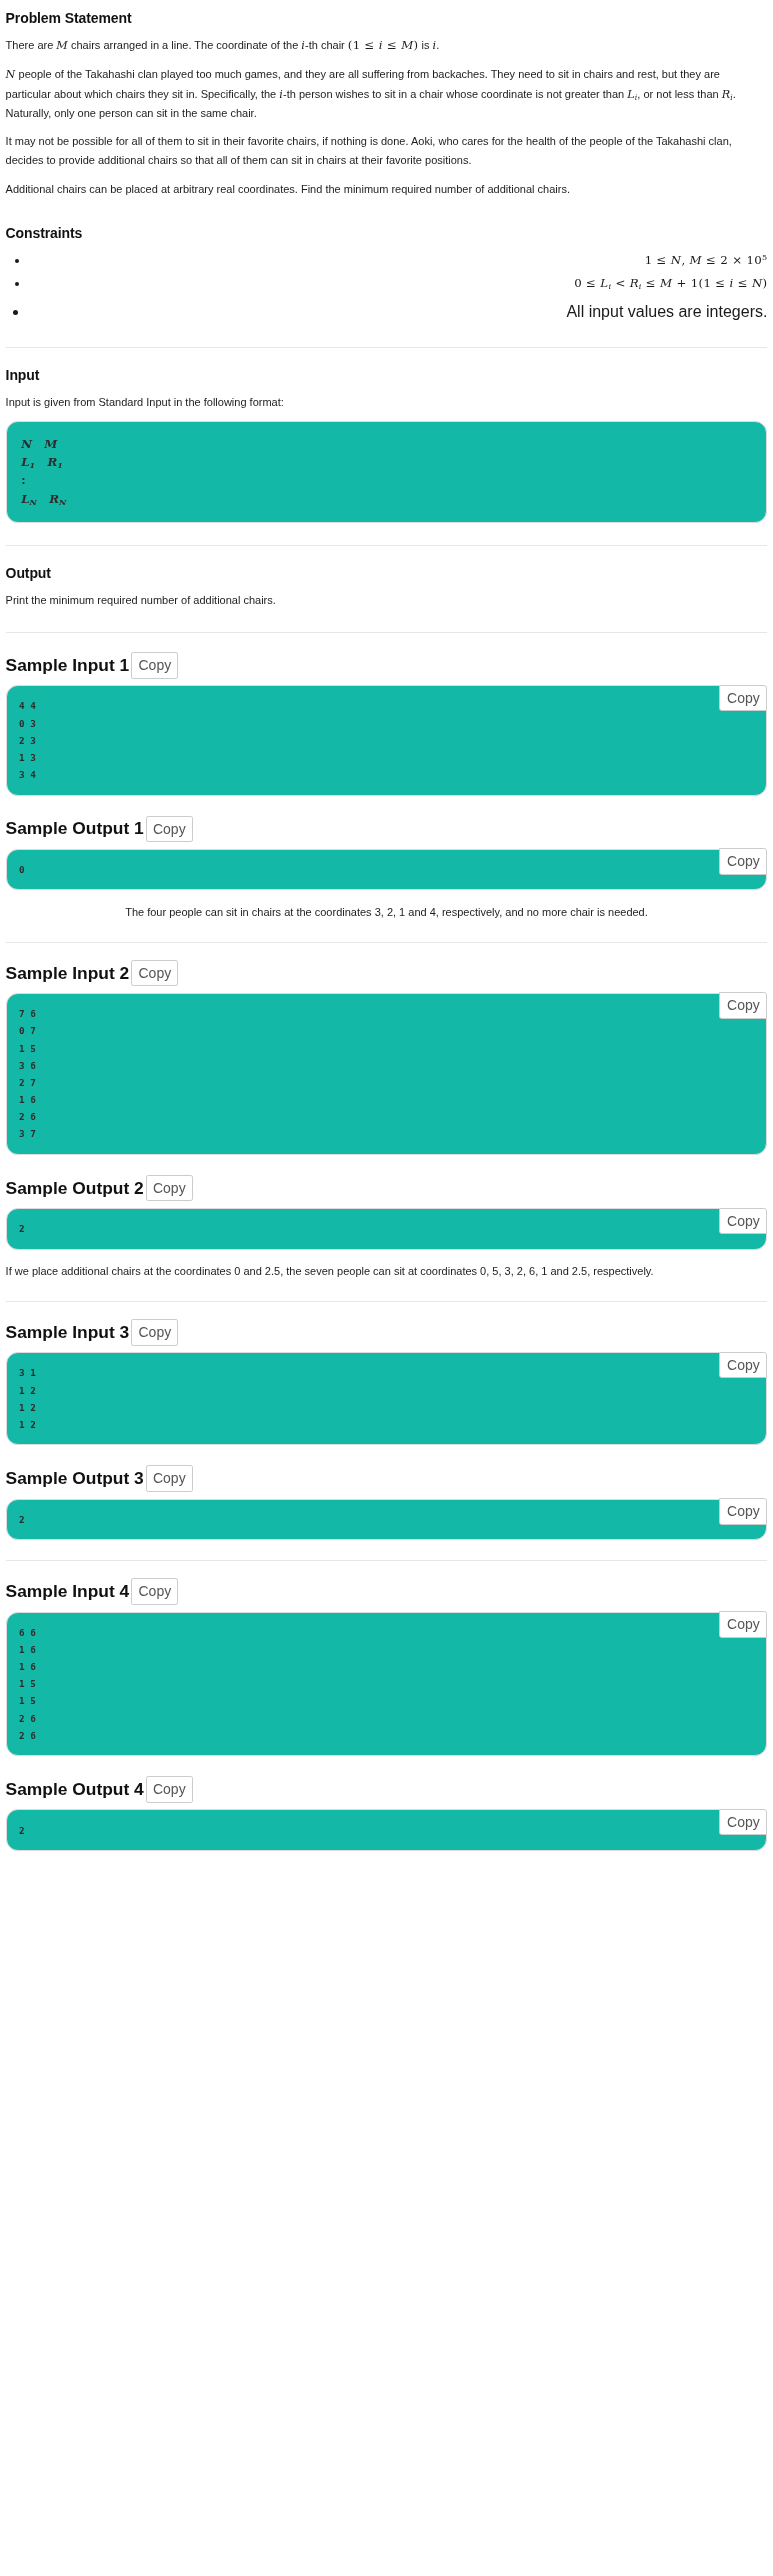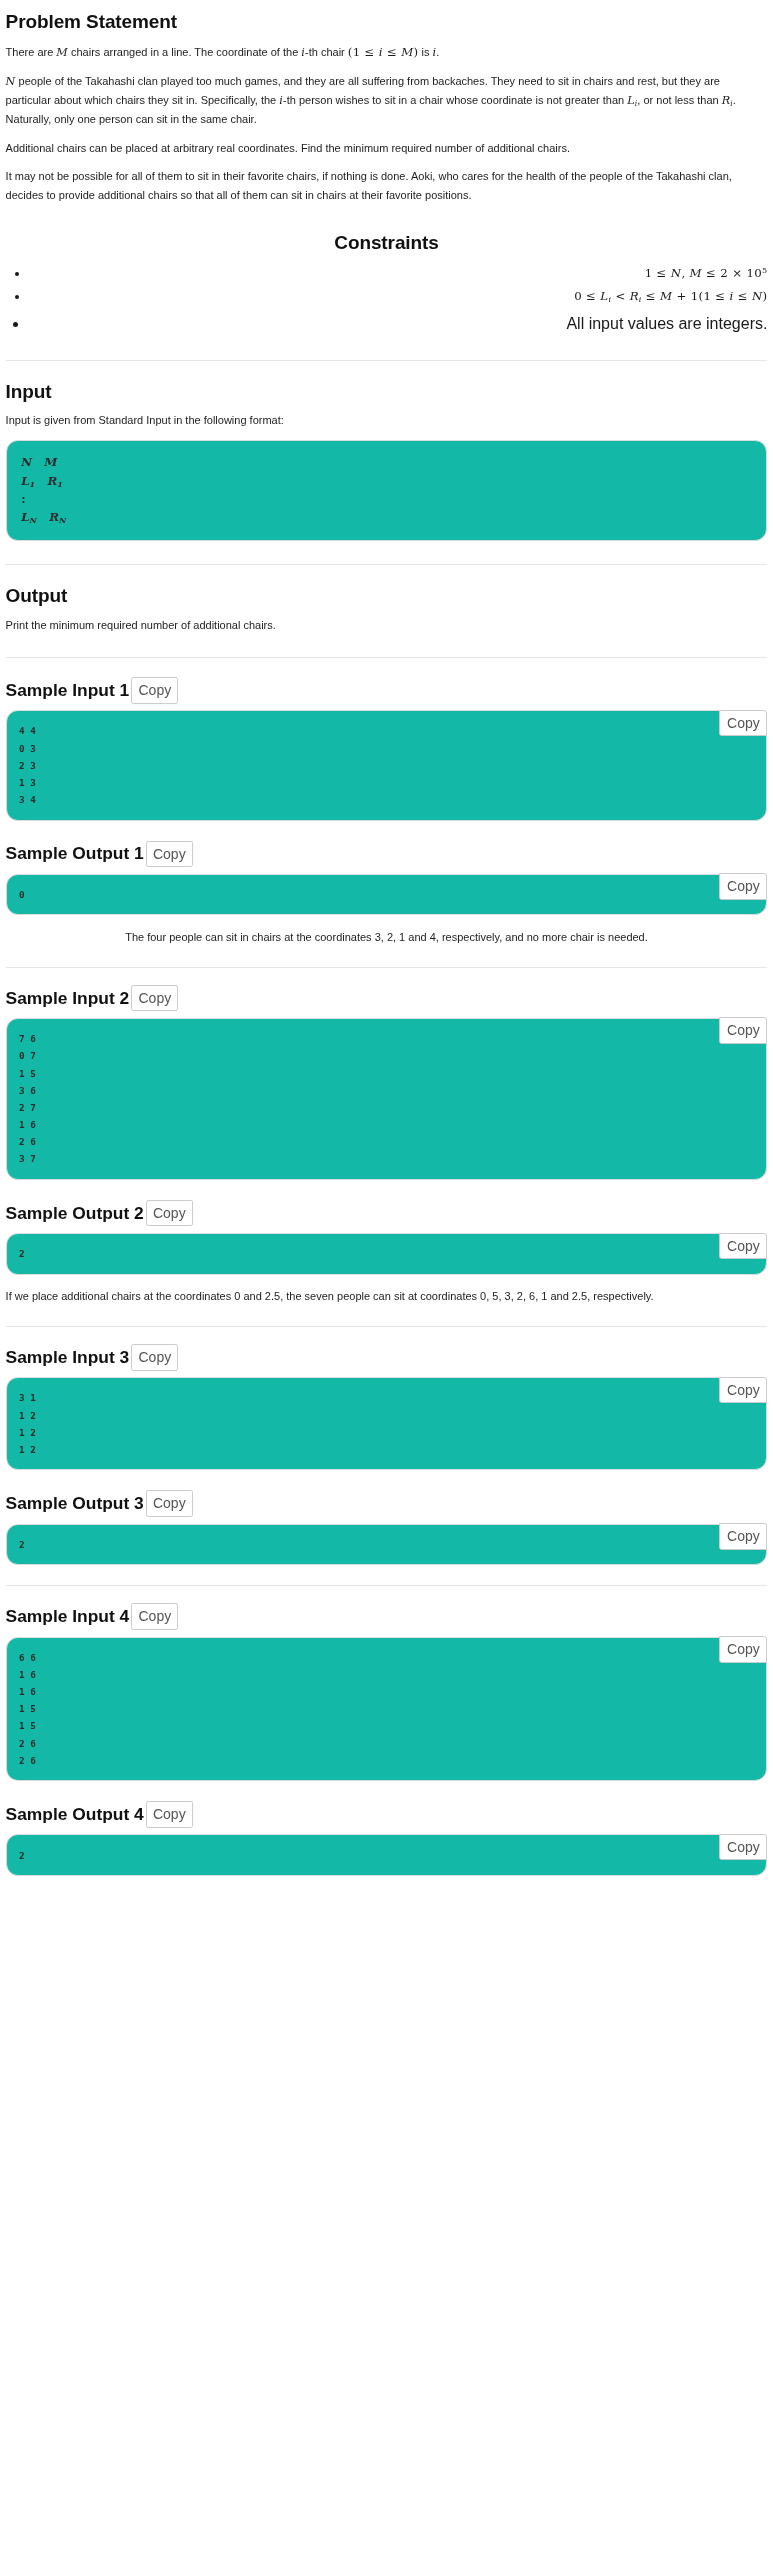--- a/index.html
+++ b/index.html
@@ -12,28 +12,28 @@
   body {
     width: 773px;
     min-height: 2576px;
     font-size: 11px;
     line-height: 1.72;
     -webkit-font-smoothing: antialiased;
   }
   .page { padding: 10px 5.6px 22.5px 5.6px; }
 
   h3.sect {
-    font-size: 19px;
+    font-size: 14px;
     font-weight: bold;
     margin: 0 0 7.9px 0;
     line-height: 1.25;
     color: #111;
     letter-spacing: -0.1px;
   }
-  h3.sect.spaced { margin-top: 26px; text-align: center; }
+  h3.sect.spaced { margin-top: 26px; }
 
   h3.sample {
     font-size: 17.4px;
     font-weight: bold;
     margin: 0 0 6.7px 0;
     line-height: 1.2;
     color: #111;
     display: flex;
     align-items: center;
     gap: 2px;
@@ -146,23 +146,23 @@
 
 <div class="page">
 
   <div class="section">
     <h3 class="sect">Problem Statement</h3>
 
     <p class="para">There are <span class="mi">M</span> chairs arranged in a line. The coordinate of the <span class="mi">i</span>-th chair <span class="mathline">(<span class="mr">1</span> ≤ <span class="v">i</span> ≤ <span class="v">M</span>)</span> is <span class="mi">i</span>.</p>
 
     <p class="para"><span class="mi">N</span> people of the Takahashi clan played too much games, and they are all suffering from backaches. They need to sit in chairs and rest, but they are particular about which chairs they sit in. Specifically, the <span class="mi">i</span>-th person wishes to sit in a chair whose coordinate is not greater than <span class="mi">L<sub class="sb">i</sub></span>, or not less than <span class="mi">R<sub class="sb">i</sub></span>. Naturally, only one person can sit in the same chair.</p>
 
+    <p class="para">It may not be possible for all of them to sit in their favorite chairs, if nothing is done. Aoki, who cares for the health of the people of the Takahashi clan, decides to provide additional chairs so that all of them can sit in chairs at their favorite positions.</p>
+
     <p class="para">Additional chairs can be placed at arbitrary real coordinates. Find the minimum required number of additional chairs.</p>
-
-    <p class="para">It may not be possible for all of them to sit in their favorite chairs, if nothing is done. Aoki, who cares for the health of the people of the Takahashi clan, decides to provide additional chairs so that all of them can sit in chairs at their favorite positions.</p>
   </div>
 
   <div class="section">
     <h3 class="sect spaced">Constraints</h3>
     <ul class="constraints">
       <li class="mathline"><span class="mr">1</span> ≤ <span class="v">N</span>, <span class="v">M</span> ≤ <span class="mr">2</span> × <span class="mr">10<sup class="sp">5</sup></span></li>
       <li class="mathline"><span class="mr">0</span> ≤ <span class="v">L<sub class="sb">i</sub></span> &lt; <span class="v">R<sub class="sb">i</sub></span> ≤ <span class="v">M</span> + <span class="mr">1</span>(<span class="mr">1</span> ≤ <span class="v">i</span> ≤ <span class="v">N</span>)</li>
       <li class="plain">All input values are integers.</li>
     </ul>
   </div>

